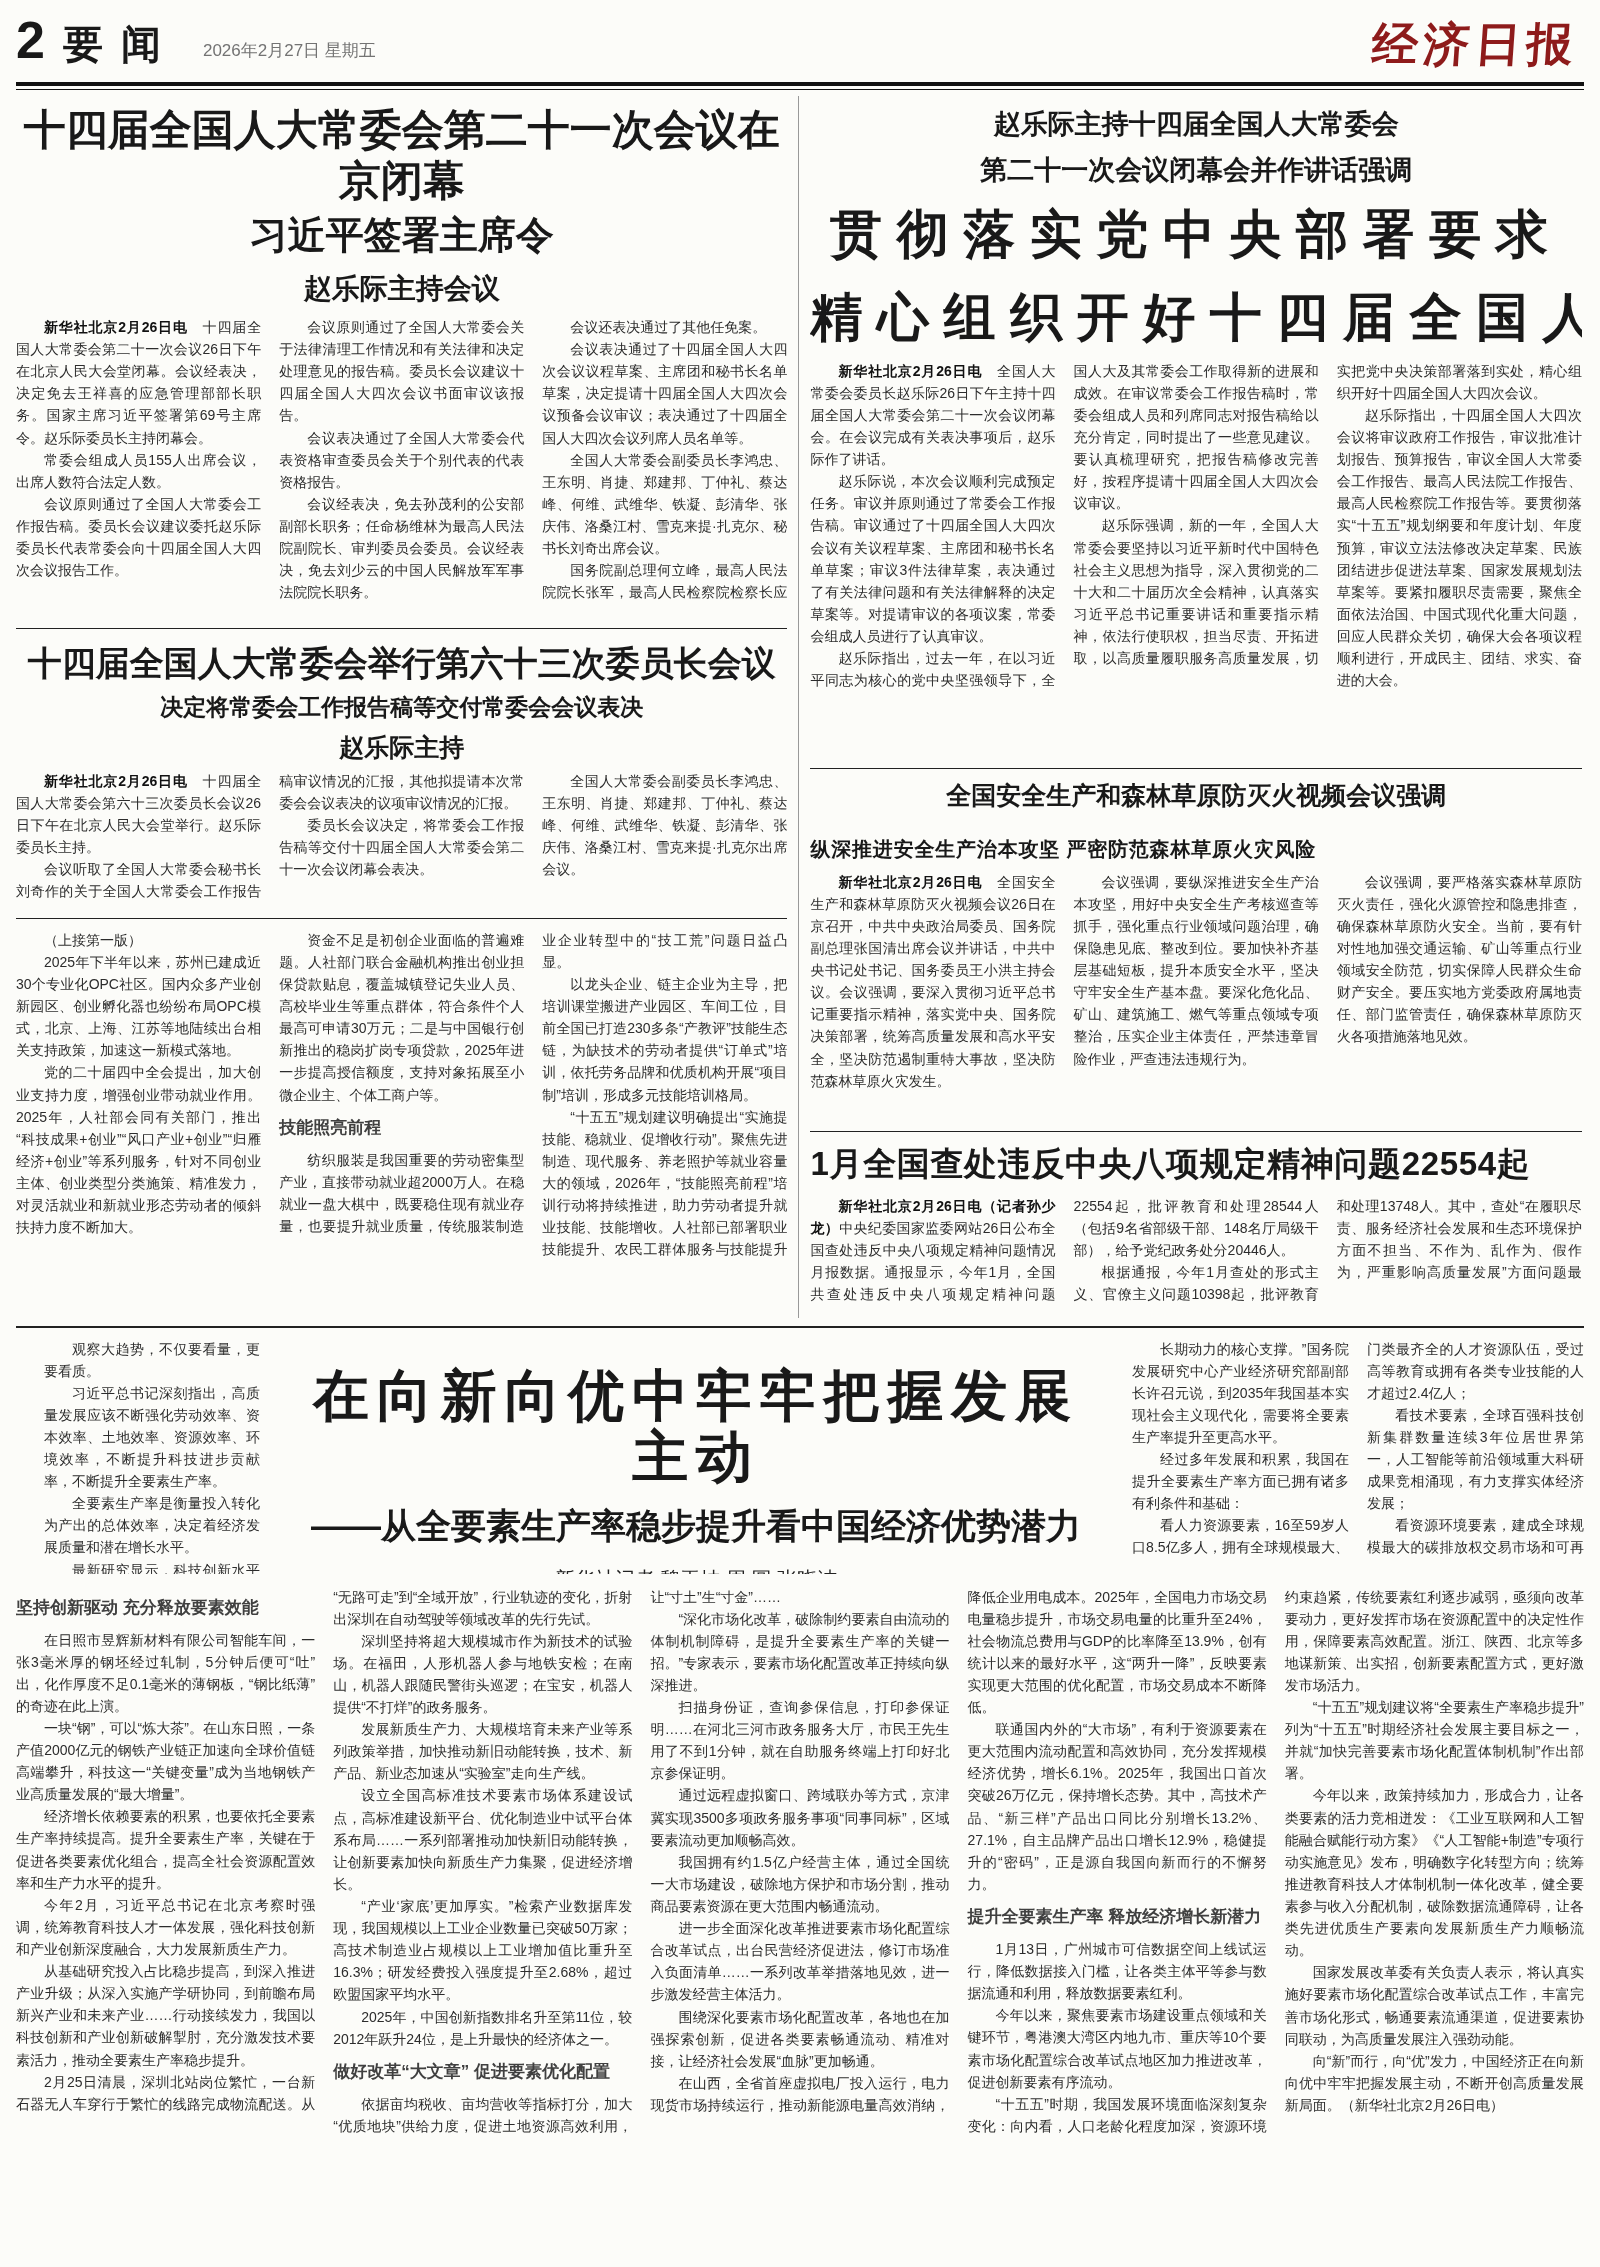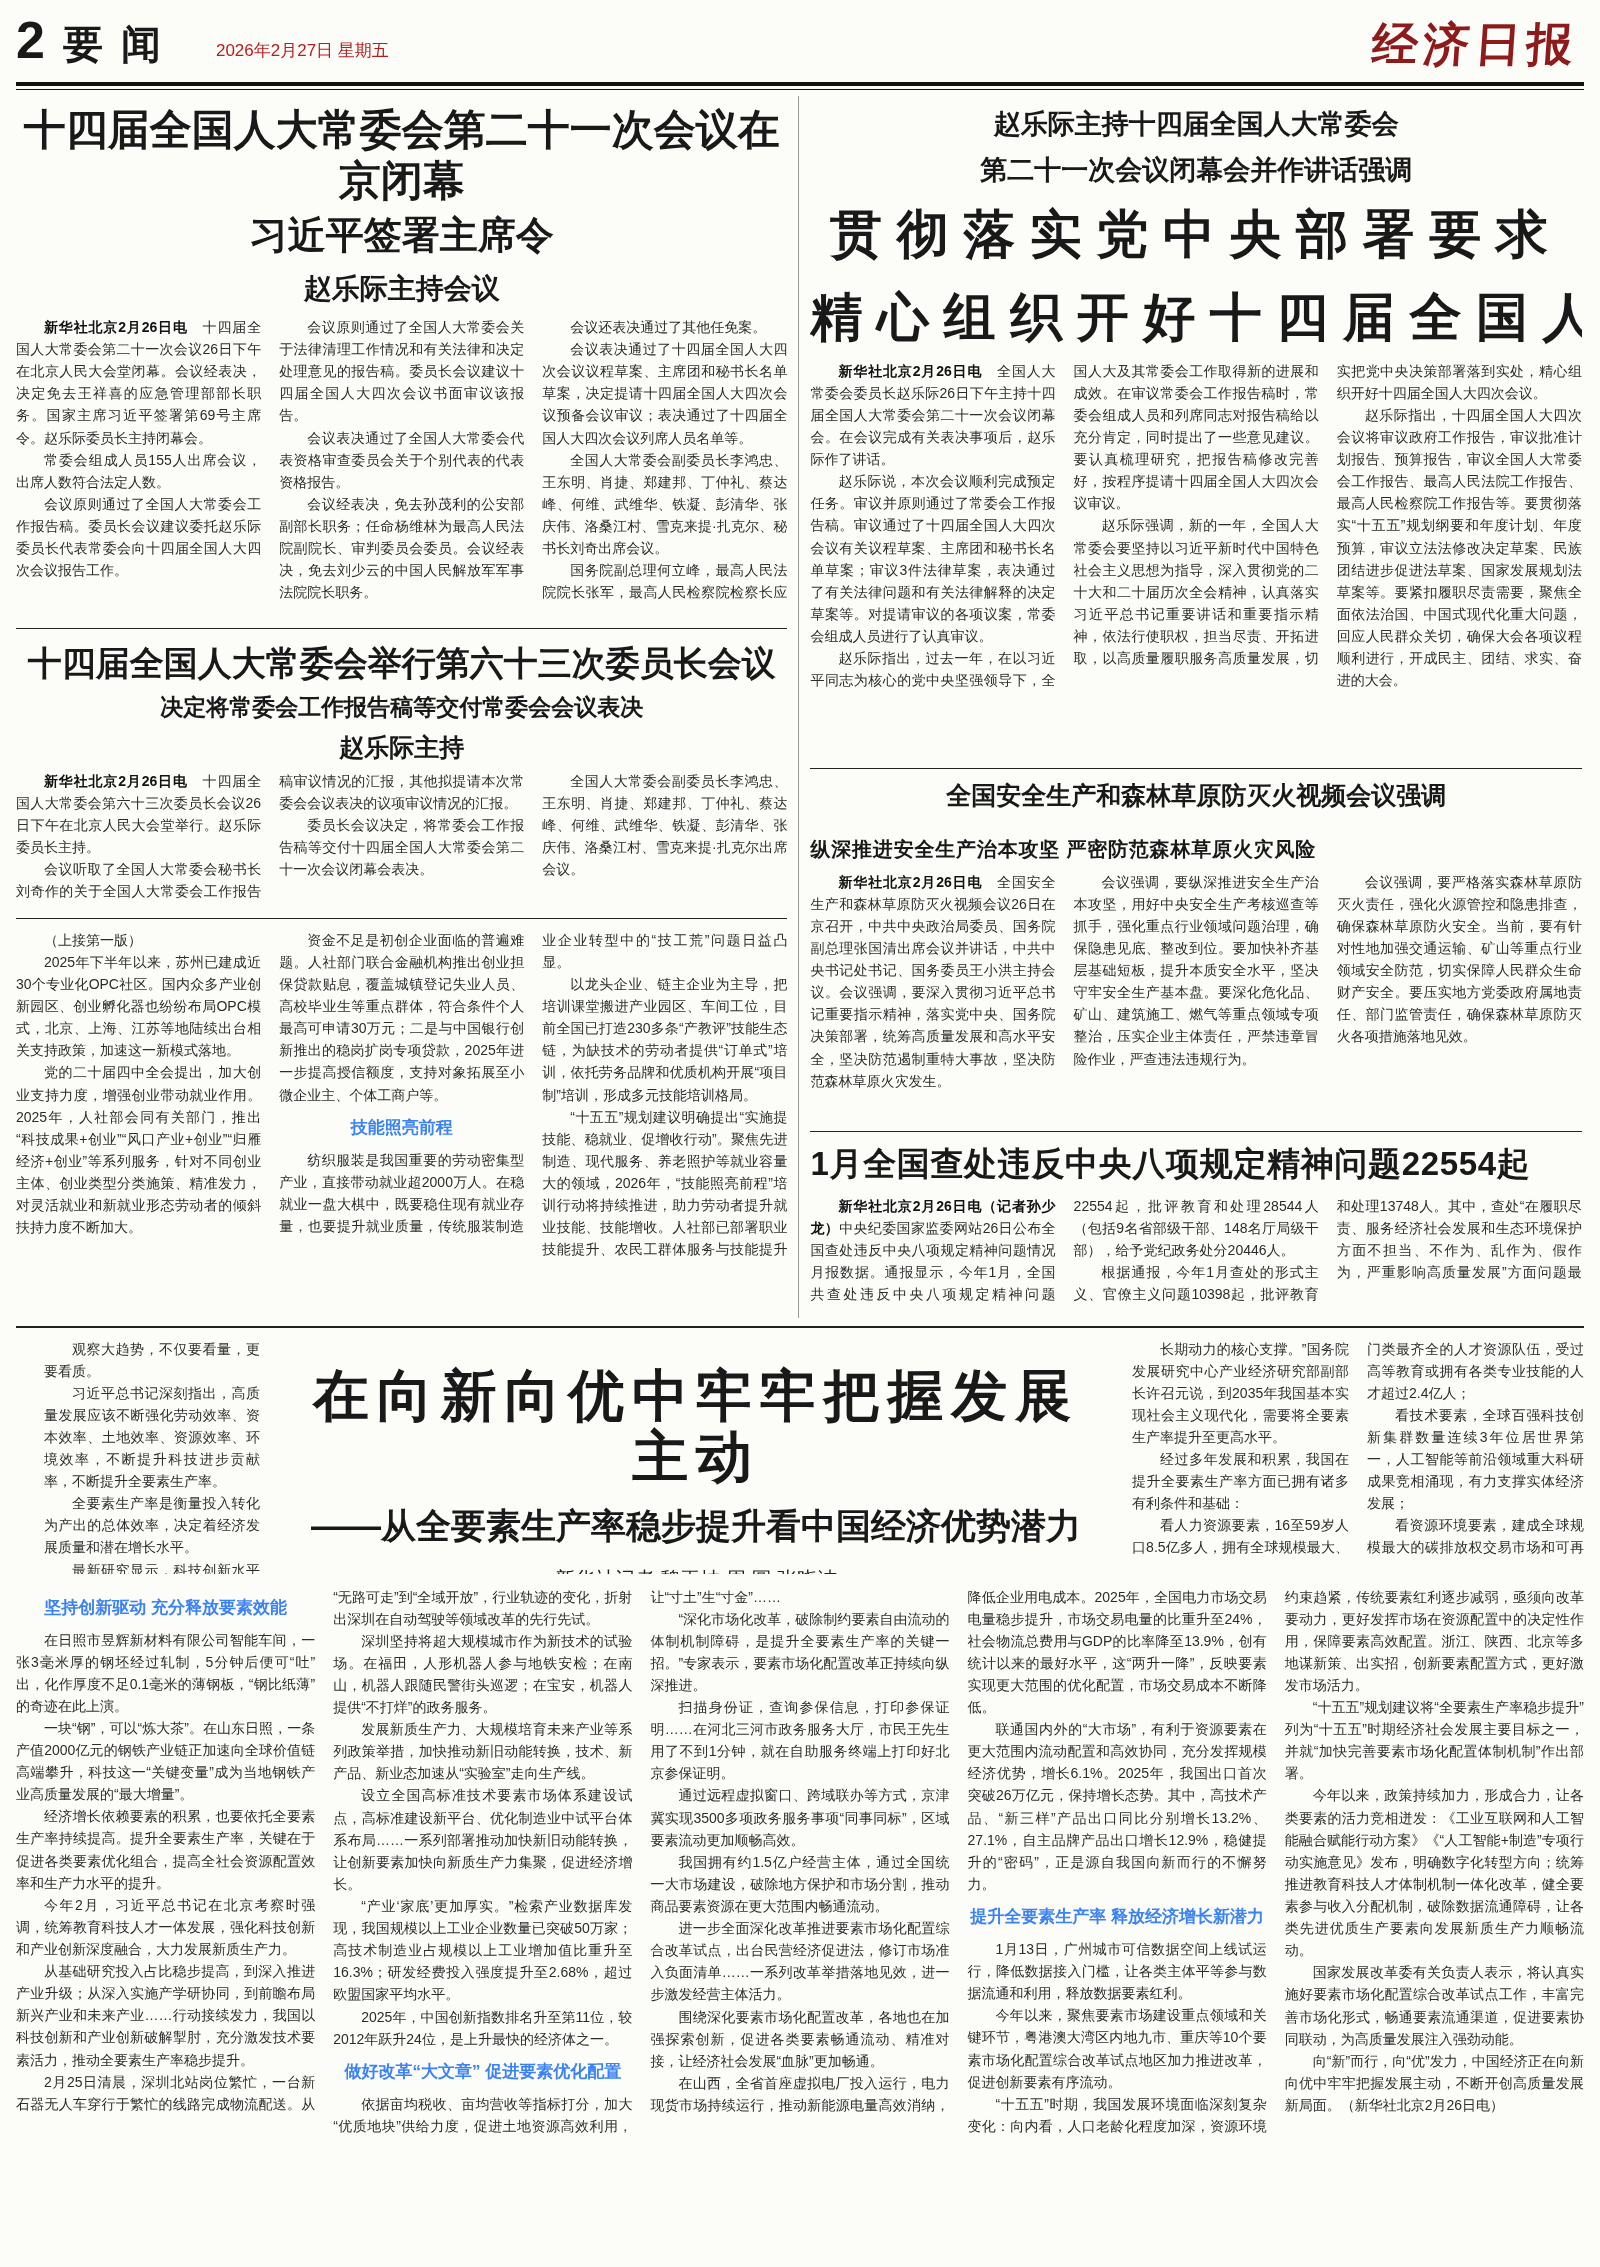--- a/index.html
+++ b/index.html
@@ -4,21 +4,21 @@
 <style>
   html,body{margin:0;padding:0;background:#d9d9d6;}
   .page{position:relative;width:1600px;height:2267px;margin:0 auto;background:#fcfcf9;
         font-family:"Liberation Sans","DejaVu Sans",sans-serif;color:#191919;
         box-sizing:border-box;padding:14px 16px 10px;overflow:hidden;}
   
   .hdr{position:relative;height:64px;}
   .hdr-left{display:flex;align-items:flex-end;gap:18px;}
   .pgnum{font-size:52px;font-weight:bold;line-height:1;}
   .secname{font-size:40px;font-weight:bold;letter-spacing:.45em;line-height:1.1;}
-  .pgdate{font-size:17px;color:#b91c1c;margin-left:19px;padding-bottom:4px;}
+  .pgdate{font-size:17px;color:#737373;margin-left:6px;padding-bottom:4px;}
   .masthead{position:absolute;right:6px;top:0;font-family:"Liberation Serif","DejaVu Serif",serif;
             font-weight:bold;font-size:46px;letter-spacing:.12em;color:#8e1b1b;
             transform:skewX(-4deg);}
   .rule-thick{height:4px;background:#111;margin-top:4px;}
   .rule-thin{height:1px;background:#111;margin-top:3px;}
   
   .top-grid{display:flex;margin-top:6px;height:1222px;overflow:hidden;}
   .half{width:49.2%;overflow:hidden;}
   .vdiv{width:1px;background:#999;margin:0 11px;}
   
@@ -31,21 +31,21 @@
   .kicker{font-size:27px;font-weight:bold;text-align:center;line-height:1.35;margin:10px 0 2px;}
   .bigspread{font-size:52px;font-weight:bold;text-align:center;letter-spacing:.28em;line-height:1.45;margin:8px 0 4px;white-space:nowrap;}
   .kicker-sm{font-size:25px;font-weight:bold;text-align:center;margin:10px 0 0;}
   .h-safety{font-size:20px;font-weight:bold;text-align:left;letter-spacing:.04em;margin:24px 0 8px;}
   .h-left{font-size:33px;font-weight:bold;text-align:left;margin:10px 0 8px;letter-spacing:.02em;}
   .art-rule{border:0;border-top:1.5px solid #222;margin:10px 0;}
   
   .cols3{column-count:3;column-gap:18px;overflow:hidden;}
   .para{margin:0;text-indent:2em;text-align:justify;font-size:14px;line-height:1.58;color:#2c2c2c;}
   .para b{color:#111;}
-  .col-head{font-size:17px;font-weight:bold;text-align:center;margin:10px 0;color:#3b82f6;break-inside:avoid;}
+  .col-head{font-size:17px;font-weight:bold;text-align:left;margin:10px 0;color:#404040;break-inside:avoid;}
   
   .b-a1{height:302px;}
   .b-a2{height:138px;}
   .b-a3{height:338px;}
   .b-r1{height:398px;}
   .b-r2{height:250px;}
   .b-r3{height:128px;}
   
   .feat-rule{height:1.5px;background:#222;margin:8px 0 10px;}
   .feature{overflow:hidden;}

